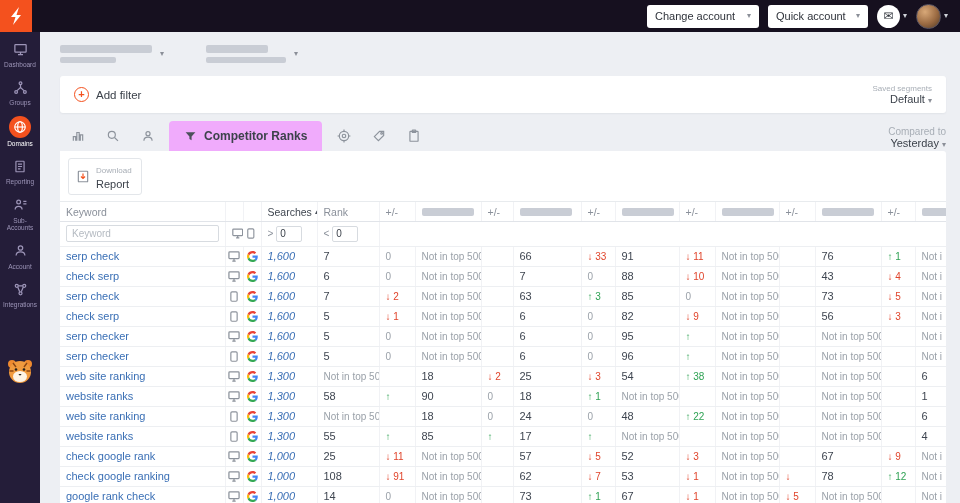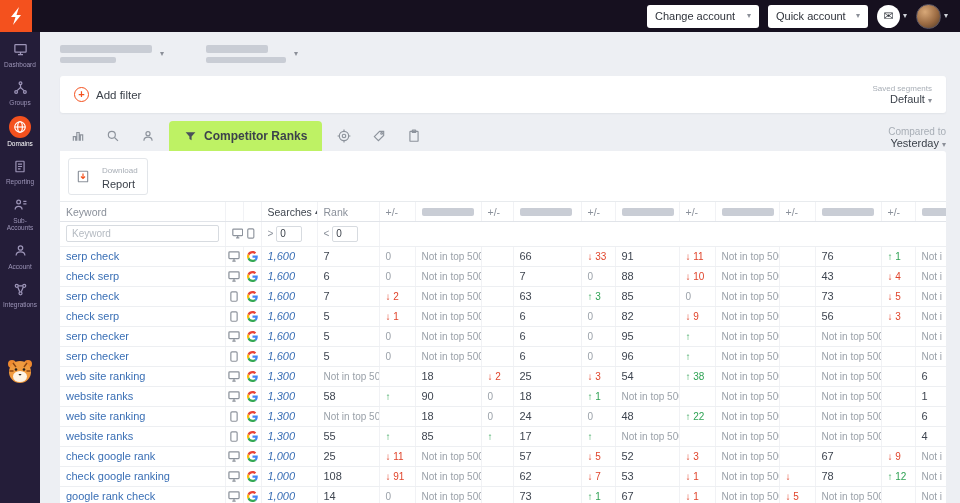--- a/index.html
+++ b/index.html
@@ -56,30 +56,30 @@
   .add-filter { display:flex; align-items:center; gap:7px; font-size:11.5px; color:#3c424b; cursor:pointer; }
   .plus-circle { width:15px; height:15px; border:1.4px solid #f4511e; border-radius:50%;
                  color:#f4511e; font-size:11px; line-height:12px; text-align:center; font-weight:bold; }
   .segments { margin-left:auto; text-align:right; cursor:pointer; }
   .seg-label { font-size:8px; color:#a8aeb6; }
   .seg-value { font-size:11px; color:#3c424b; }
 
   .tab-strip { display:flex; align-items:stretch; height:30px; margin-top:8px; }
   .tab-ic { width:35px; display:flex; align-items:center; justify-content:center;
             color:#8d939c; cursor:pointer; }
-  .tab.active { background:#bef264; border-radius:4px 4px 0 0; padding:0 15px; display:flex;
+  .tab.active { background:#f0abfc; border-radius:4px 4px 0 0; padding:0 15px; display:flex;
                 align-items:center; gap:7px; font-size:12px; font-weight:bold; color:#3c424b;
                 cursor:pointer; margin:0 4px; }
   .compared { margin-left:auto; text-align:right; align-self:center; cursor:pointer; padding-top:2px; }
   .cmp-label { font-size:10px; color:#a8aeb6; }
   .cmp-value { font-size:11px; color:#3c424b; }
 
   .panel { background:#fff; flex:1; overflow:hidden; border-radius:0 3px 0 0; }
   .report-row { padding:7px 8px 6px; border-bottom:1px solid #e8ebee; }
-  .report-btn { display:inline-flex; align-items:center; gap:12px; border:1px solid #e3e6ea;
+  .report-btn { display:inline-flex; align-items:center; gap:6px; border:1px solid #e3e6ea;
                 border-radius:3px; padding:3px 9px 3px 7px; cursor:pointer; background:#fff; }
   .rep-lines { text-align:left; line-height:1.1; }
   .rep-l1 { font-size:8px; color:#a8aeb6; }
   .rep-l2 { font-size:11px; color:#3c424b; }
 
   
   .tbl-wrap { overflow:hidden; width:100%; }
   table { border-collapse:collapse; table-layout:fixed; width:900px; font-size:11px; }
   th,td { border-bottom:1px solid #edeff2; border-right:1px solid #f1f2f5; padding:0 6px;
           height:20px; overflow:hidden; white-space:nowrap; text-align:left; font-weight:normal; }

